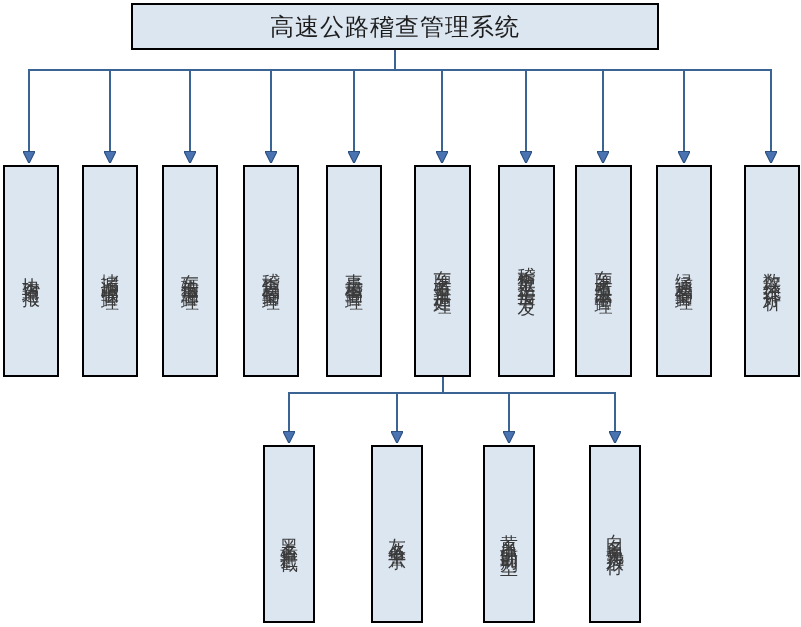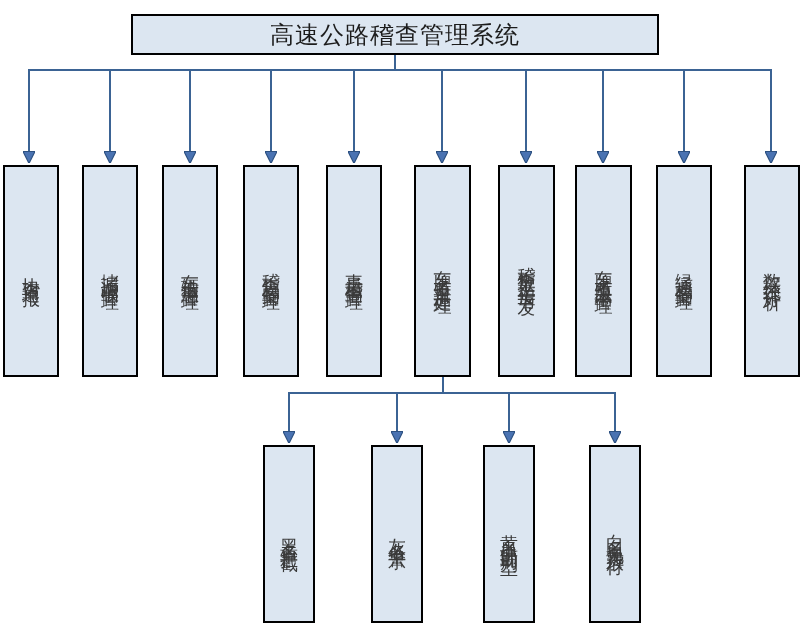--- a/index.html
+++ b/index.html
@@ -77,21 +77,21 @@
       <path d="M443 377 V393"></path>
       <path d="M289 393 H615"></path>
 
       <path d="M289 393 V441" marker-end="url(#arw)"></path>
       <path d="M397 393 V441" marker-end="url(#arw)"></path>
       <path d="M509 393 V441" marker-end="url(#arw)"></path>
       <path d="M615 393 V441" marker-end="url(#arw)"></path>
     </g>
   </svg>
 
-  <div class="node root" style="left:131px; top:14px; width:528px; height:41px;">
+  <div class="node root" style="left:131px; top:3px; width:528px; height:47px;">
     <span>高速公路稽查管理系统</span>
   </div>
 
   <div class="node vbox" style="left:3px; top:165px; width:56px; height:212px;">
     <span>协查通报</span>
   </div>
   <div class="node vbox" style="left:82px; top:165px; width:56px; height:212px;">
     <span>堵漏增收管理</span>
   </div>
   <div class="node vbox" style="left:162px; top:165px; width:56px; height:212px;">

